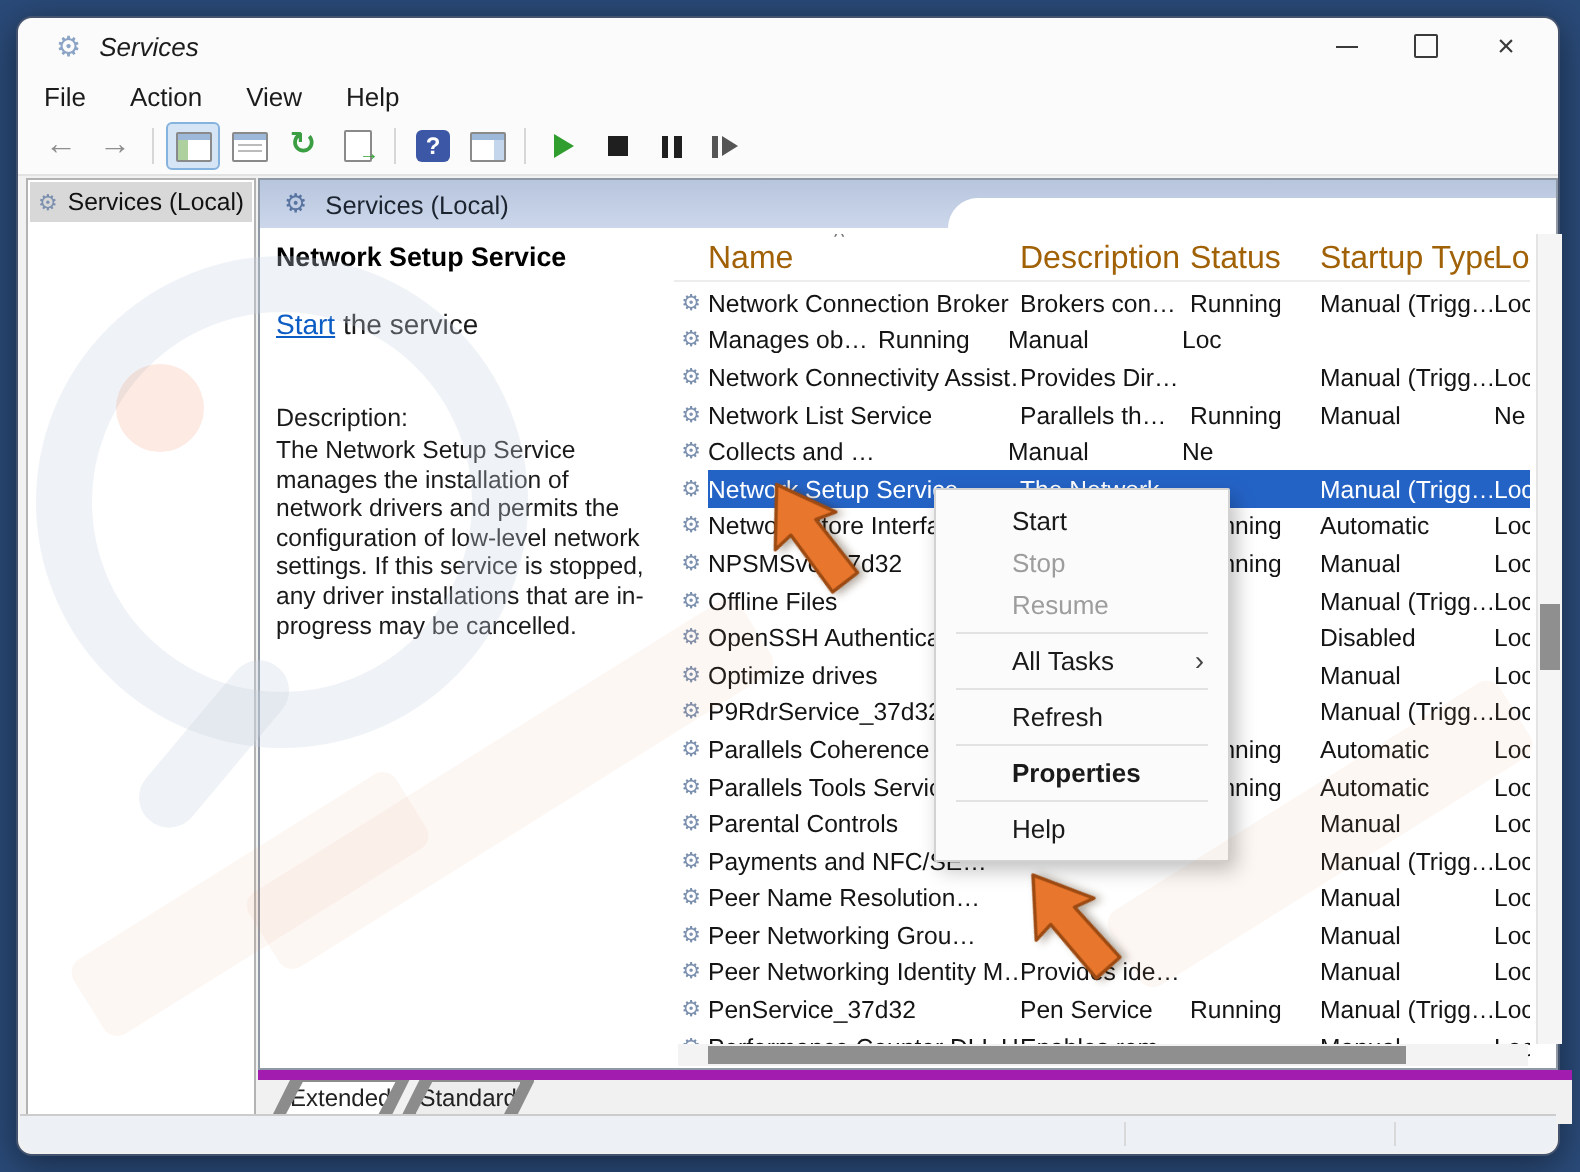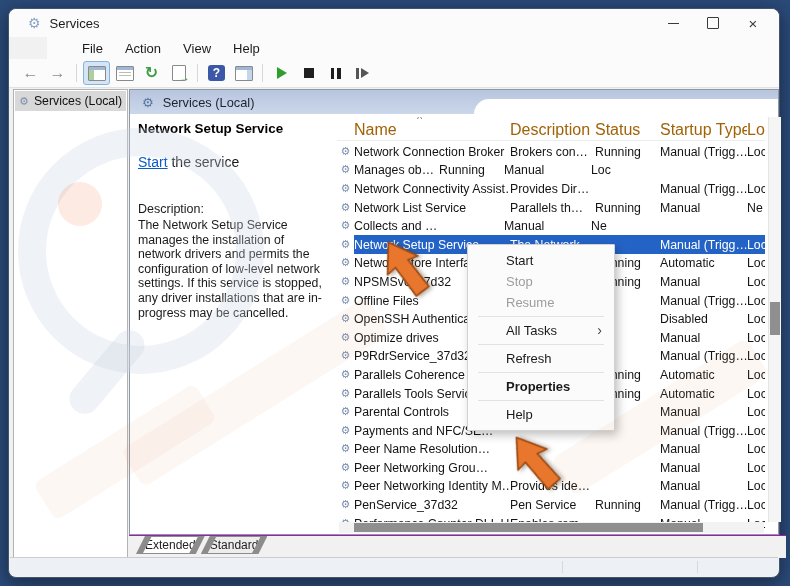--- a/index.html
+++ b/index.html
@@ -4,28 +4,28 @@
 <style>
   html,body{margin:0;padding:0;background:#1c2e4e;}
   #stage{position:relative;width:790px;height:586px;background:#2a4a78;overflow:hidden;
          font-family:"Liberation Sans","DejaVu Sans",sans-serif;-webkit-font-smoothing:antialiased;}
   
   .window{position:absolute;left:8px;top:8px;width:770px;height:568px;background:#f1f1f1;
           border:1px solid #44536e;border-radius:8px;box-shadow:0 4px 18px rgba(0,0,0,.45);}
   .titlebar{position:absolute;left:0;top:0;right:0;height:28px;display:flex;align-items:center;
             padding-left:19px;background:#fbfbfb;border-radius:8px 8px 0 0;}
   .app-icon{font-size:14px;color:#8ba3c4;line-height:1;}
-  .title-text{margin-left:9px;font-size:13px;color:#1b1b1b;}
+  .title-text{margin-left:9px;font-size:13px;color:#1b1b1b;font-style:italic;}
   .win-controls{position:absolute;right:6px;top:4px;display:flex;}
   .wc{width:40px;height:20px;display:flex;align-items:center;justify-content:center;cursor:default;}
   .min-glyph{width:11px;height:0;border-top:1.6px solid #3a3a3a;}
   .max-glyph{width:10px;height:10px;border:1.4px solid #3a3a3a;border-radius:1px;}
   .close-glyph{font-size:15px;color:#3a3a3a;line-height:1;}
   .menubar{position:absolute;left:0;top:28px;right:0;height:22px;display:flex;align-items:center;
-           padding-left:24px;background:#fbfbfb;margin-left:38px;}
+           padding-left:2px;background:#fbfbfb;}
   .menu-item{padding:2px 11px;font-size:13px;color:#1b1b1b;}
   .toolbar{position:absolute;left:0;top:50px;right:0;height:28px;display:flex;align-items:center;
            padding-left:8px;background:#fbfbfb;border-bottom:1px solid #e2e2e2;}
   .tb{width:25px;height:22px;display:flex;align-items:center;justify-content:center;border-radius:3px;margin:0 1px;}
   .tb.active{background:#d5e5f6;border:1px solid #86b2de;}
   .tsep{width:1px;height:18px;background:#d7d7d7;margin:0 5px;}
   .nav-arrow{font-size:16px;font-weight:bold;color:#8e8e8e;line-height:1;}
   .miniwin{width:16px;height:13px;border:1px solid #8a8a8a;background:#fff;position:relative;border-radius:1px;}
   .miniwin .bar{position:absolute;left:0;top:0;right:0;height:3px;background:#9db8d8;}
   .miniwin.leftpane::after{content:'';position:absolute;left:0;top:3px;bottom:0;width:5px;background:#aecf9e;}
@@ -77,21 +77,21 @@
   .theader .c.col0{padding-left:17px;width:173px;box-sizing:border-box;}
   .trow .c{font-size:12.3px;color:#141414;position:relative;}
   .trow.selected{color:#fff;}
   .trow.selected::before{content:'';position:absolute;left:17px;right:0;top:0;bottom:0;background:#2463c6;}
   .trow.selected .c{color:#fff;}
   .vscroll{position:absolute;left:638px;top:27px;bottom:12px;width:12px;background:#f5f5f5;border-left:1px solid #e4e4e4;}
   .vthumb{position:absolute;left:1px;right:1px;top:185px;height:33px;background:#8f8f8f;}
   .hscroll{position:absolute;left:209px;right:14px;bottom:1px;height:11px;background:#f3f3f3;}
   .hthumb{position:absolute;top:1px;height:9px;left:15px;width:349px;background:#8f8f8f;}
   
-  .tabstrip{position:absolute;left:120px;top:526px;width:650px;height:22px;border-top:1px solid #a21caf;
+  .tabstrip{position:absolute;left:120px;top:526px;width:650px;height:22px;border-top:5px solid #a21caf;
             display:flex;align-items:flex-start;padding-left:7px;background:#f1f1f1;}
   .tab{height:18px;padding:0 15px;display:flex;align-items:center;justify-content:center;margin-right:-4px;
        clip-path:polygon(9px 0,100% 0,calc(100% - 9px) 100%,0 100%);background:#8c8c8c;}
   .tab>span{display:flex;align-items:center;justify-content:center;height:16px;padding:0 8px;font-size:12px;color:#222;
        background:#ededed;clip-path:polygon(8.4px 0,100% 0,calc(100% - 8.4px) 100%,0 100%);margin:0 -14px;width:100%;}
   .tab.active>span{background:#fff;}
   .statusbar{position:absolute;left:1px;right:1px;bottom:1px;height:18px;background:#edf0f4;
              border-top:1px solid #cccccc;border-radius:0 0 7px 7px;}
   .sb-div{position:absolute;top:3px;width:1px;height:12px;background:#d9d9d9;}
   

